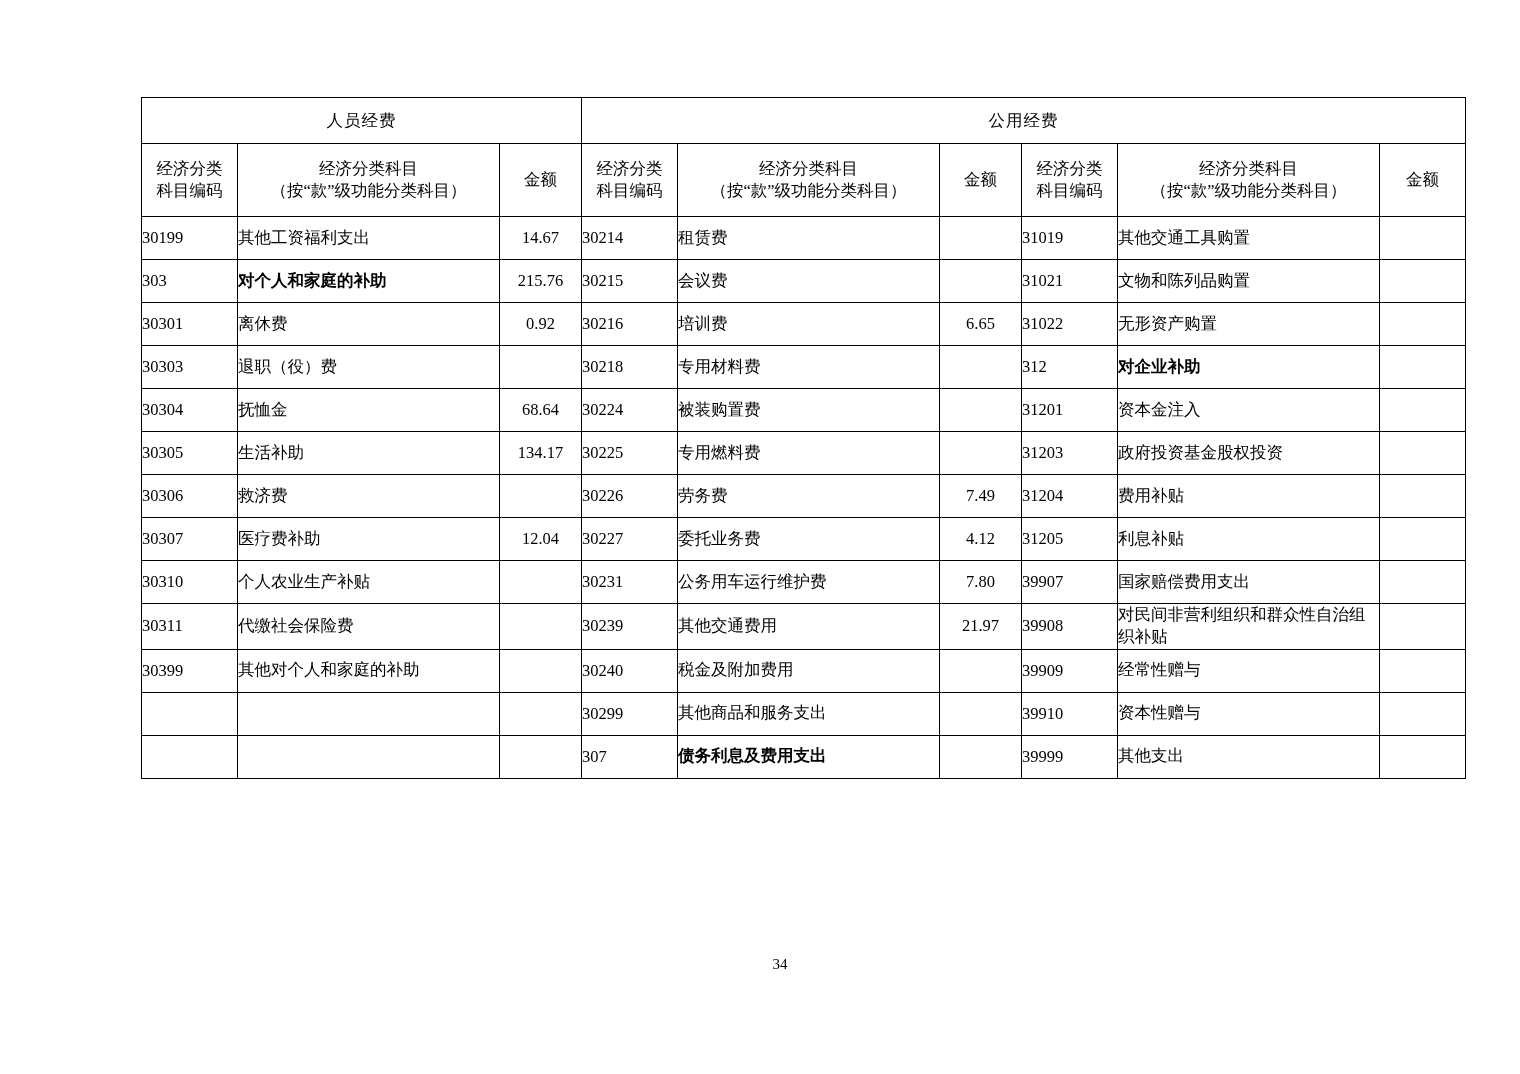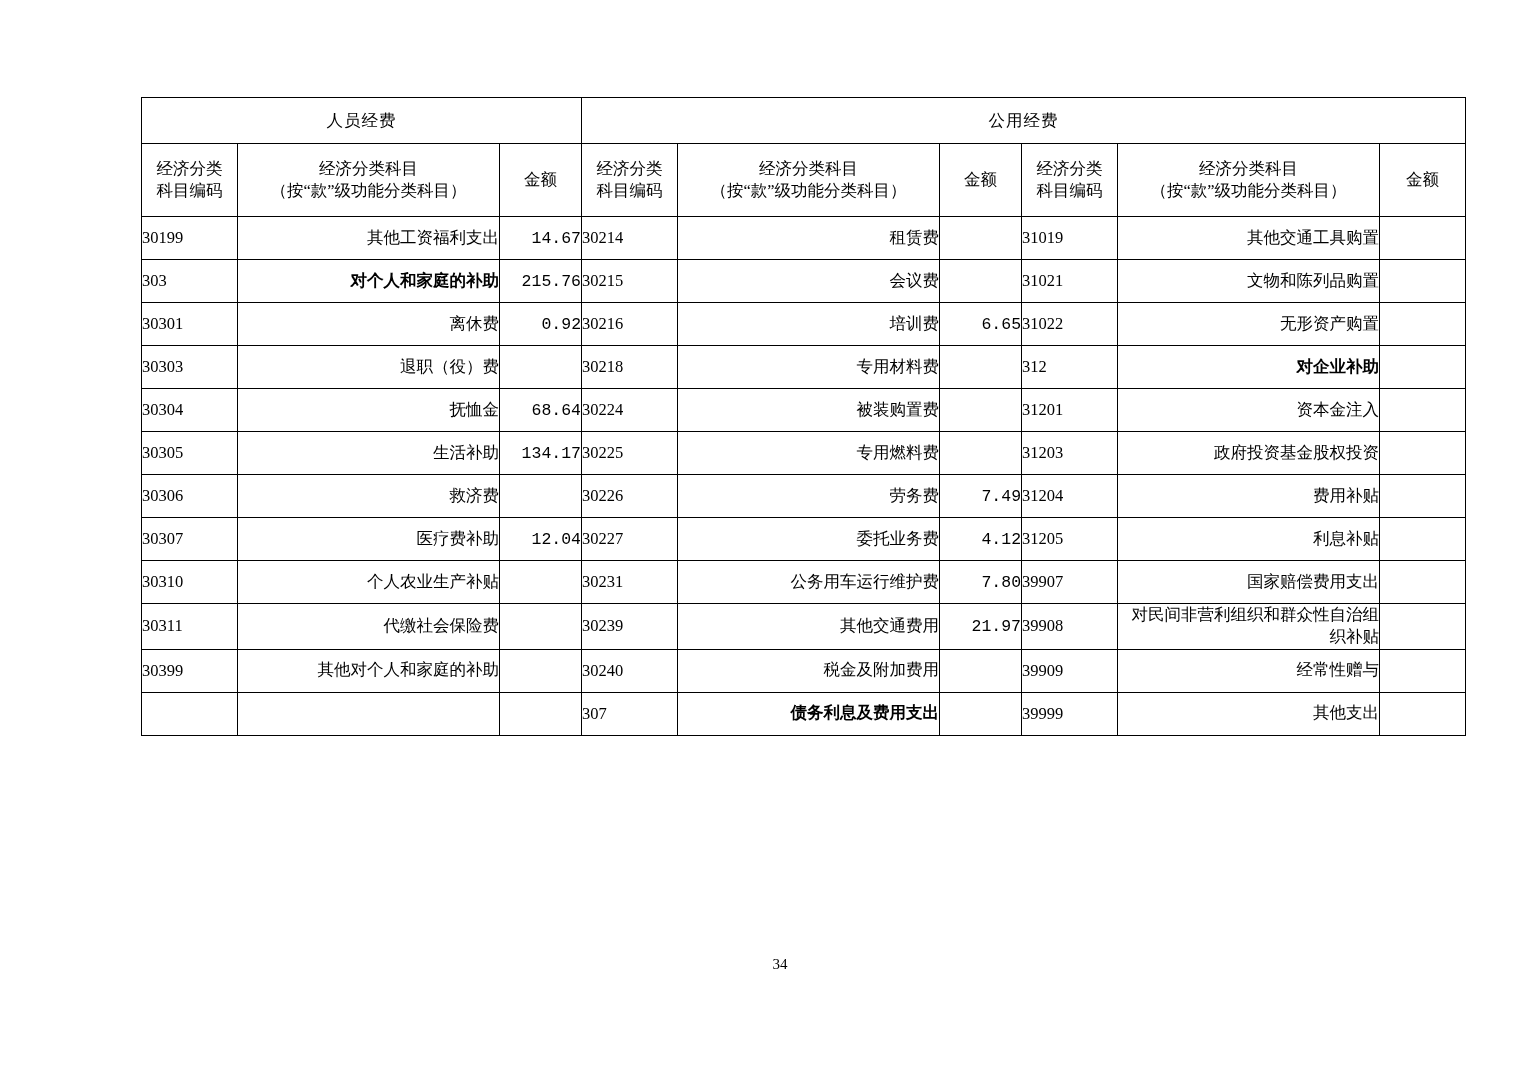--- a/index.html
+++ b/index.html
@@ -55,36 +55,35 @@
   }
   .row-cell {
     height: 42px;
   }
   .code {
     text-align: left;
     padding-left: 12px;
     font-size: 16.5px;
   }
   .subj {
-    text-align: right;
+    text-align: left;
     font-size: 16.5px;
     padding: 2px 6px;
     line-height: 1.35;
   }
   .subj.bold {
     font-weight: bold;
   }
   .code.bold {
     font-weight: normal;
   }
   .amt {
-    text-align: right;
+    text-align: center;
     padding-right: 10px;
     font-size: 16.5px;
-    font-family: Liberation Mono, monospace;
   }
   .page-number {
     position: absolute;
     left: 0;
     top: 956px;
     width: 1520px;
     text-align: center;
     font-size: 15px;
     font-family: "Liberation Serif", "DejaVu Serif", serif;
     padding-left: 20px;
@@ -269,20 +268,31 @@
             <td class="row-cell subj">税金及附加费用</td>
             <td class="row-cell amt"></td>
             <td class="row-cell code">39909</td>
             <td class="row-cell subj">经常性赠与</td>
             <td class="row-cell amt"></td>
           </tr>
           <tr>
             <td class="row-cell code"></td>
             <td class="row-cell subj"></td>
             <td class="row-cell amt"></td>
+            <td class="row-cell code">30299</td>
+            <td class="row-cell subj">其他商品和服务支出</td>
+            <td class="row-cell amt"></td>
+            <td class="row-cell code">39910</td>
+            <td class="row-cell subj">资本性赠与</td>
+            <td class="row-cell amt"></td>
+          </tr>
+          <tr>
+            <td class="row-cell code"></td>
+            <td class="row-cell subj"></td>
+            <td class="row-cell amt"></td>
             <td class="row-cell code bold">307</td>
             <td class="row-cell subj bold">债务利息及费用支出</td>
             <td class="row-cell amt"></td>
             <td class="row-cell code">39999</td>
             <td class="row-cell subj">其他支出</td>
             <td class="row-cell amt"></td>
           </tr>
         </tbody>
     </table>
   </div>

